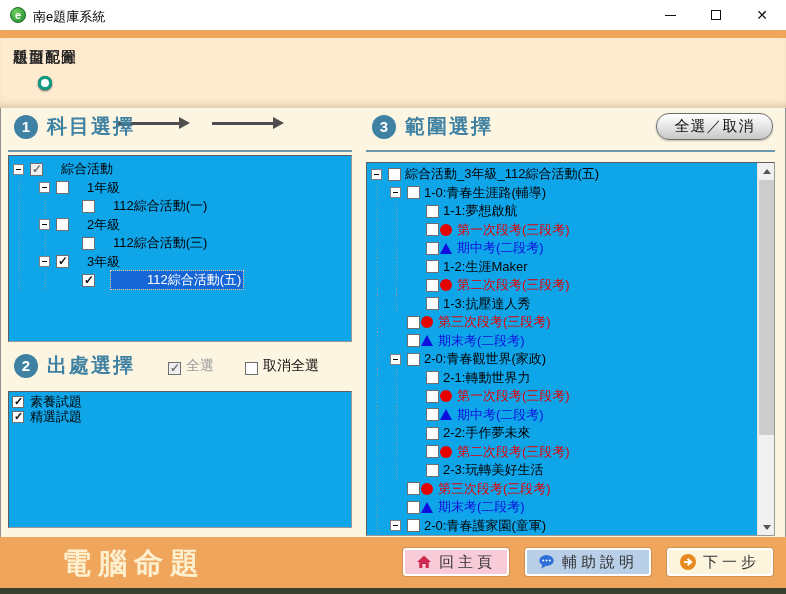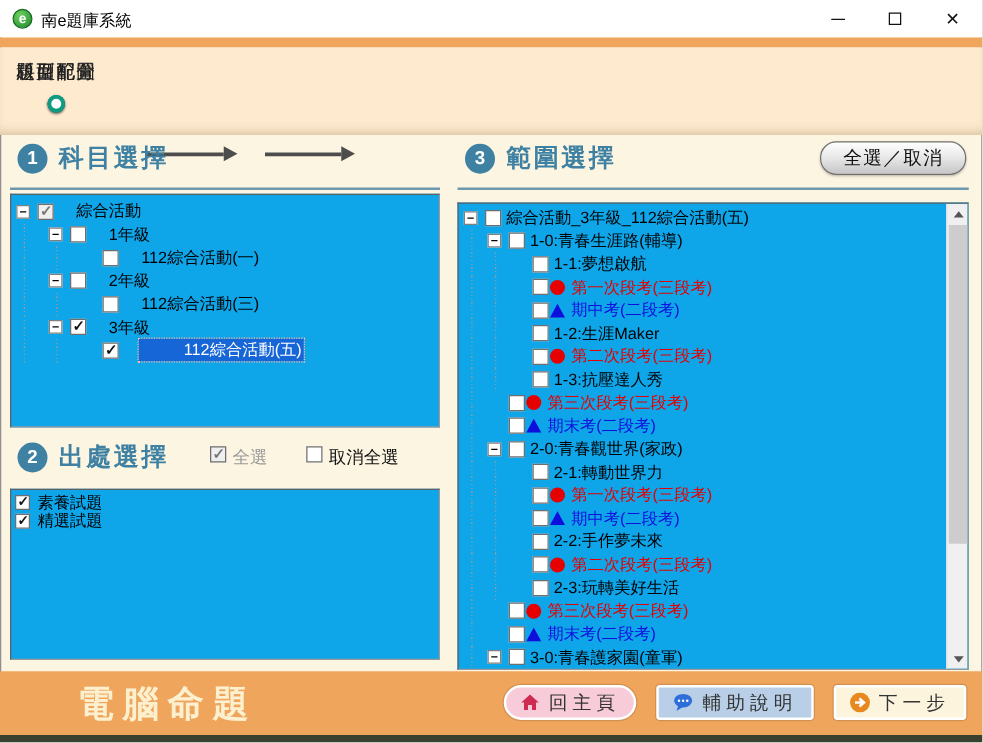--- a/index.html
+++ b/index.html
@@ -41,21 +41,21 @@
   .underline { position:absolute; height:2px; background:#6d98ae; }
   .ul-1 { left:8px; top:150px; width:344px; } .ul-3 { left:366px; top:150px; width:409px; }
   .head-1 { left:14px; top:113px; } .head-3 { left:372px; top:113px; } .head-2 { left:14px; top:352px; }
 
   .toggle-btn { position:absolute; left:656px; top:113px; width:117px; height:27px; border-radius:13px;
                 border:1px solid #6f6f6f; background:linear-gradient(#ffffff,#e9e9e9 45%,#c6c6c6);
                 font-size:15px; color:#111; font-family:inherit; letter-spacing:1px;
                 box-shadow:0 1px 2px rgba(0,0,0,.25); }
 
   
-  .hgroup { display:flex; align-items:flex-start; gap:5px; }
+  .hgroup { display:flex; align-items:flex-end; gap:5px; }
   .g1 { margin-left:24px; } .g2 { margin-left:22px; }
   .hlabel { font-size:14px; color:#111; white-space:nowrap; }
   .hlabel.dis { color:#9b9b9b; }
 
   
   .panel { position:absolute; background:#0ea5e9; border:1px solid #999;
            border-top-color:#5f5f5f; border-left-color:#5f5f5f; overflow:hidden; }
   .p-tree-left { left:8px; top:155px; width:344px; height:187px; padding-top:4px; }
   .p-listbox  { left:8px; top:391px; width:344px; height:137px; padding-top:2px; }
   .p-tree-right { left:366px; top:162px; width:409px; height:374px; }
@@ -101,21 +101,21 @@
   .sb-thumb { position:absolute; left:1px; width:15px; top:17px; height:255px; background:#cdcdcd; }
 
   
   .footer { position:absolute; left:0; top:537px; width:100%; height:51px; background:#efa55c; }
   .brand { position:absolute; left:62px; top:7px; font-size:29px; font-weight:bold; color:#fcf0cf; letter-spacing:7px; }
   .fbtns { position:absolute; right:13px; top:11px; display:flex; gap:16px; }
   .fbtn { display:inline-flex; align-items:center; gap:7px; height:28px; padding:0 11px;
           border:2px solid #fff; border-radius:3px; font-size:15px; color:#333; font-family:inherit;
           letter-spacing:4px; box-shadow:0 0 0 1px rgba(0,0,0,.12); }
   .fbtn svg { flex:none; }
-  .fbtn-home { background:#f7cbd8;border-radius:14px; } .fbtn-help { background:#b9cfe8; } .fbtn-next { background:#fdf4de; }
+  .fbtn-home { background:#f7cbd8; } .fbtn-help { background:#b9cfe8; } .fbtn-next { background:#fdf4de; }
   .bottom-strip { position:absolute; left:0; top:588px; width:100%; height:6px; background:#39402f; }
 </style>
 </head>
 <body>
 
 <div class="window">
 
   <div class="titlebar">
     <span class="app-icon">e</span>
     <span class="app-title">南e題庫系統</span>
@@ -433,21 +433,21 @@
         <span class="mk tri"></span>
         <span class="lbl blue">期末考(二段考)</span>
       </div>
         <div class="row lvl-1">
         <span class="ind" style="width: 19px;"></span>
         <span class="exp">
             <span class="ebox"></span>
           </span>
         <span class="cbx unchecked"></span>
 
-        <span class="lbl">3-0:青春護家園(童軍)</span>
+        <span class="lbl">2-0:青春護家園(童軍)</span>
       </div>
       </div>
     <div class="sbar">
       <span class="sb-btn sb-up"></span>
       <span class="sb-thumb"></span>
       <span class="sb-btn sb-down"></span>
     </div>
   </div>
 
   <div class="footer">

